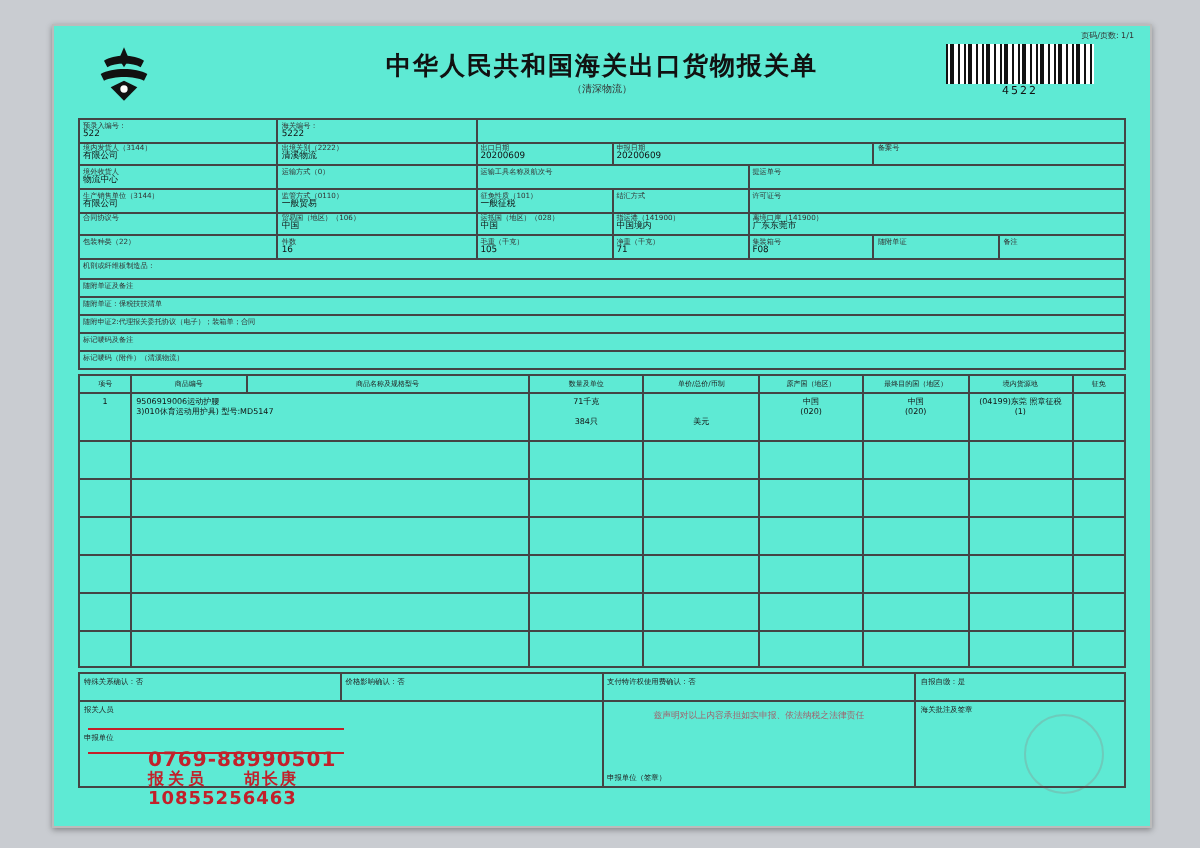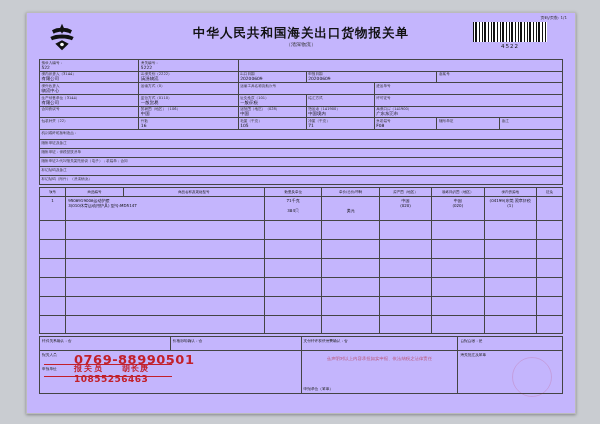--- a/index.html
+++ b/index.html
@@ -4,21 +4,21 @@
 <style>
   html,body{margin:0;padding:0;}
   body{
     width:600px;height:424px;
     background:#c9ccd1;
     font-family:"DejaVu Sans","Liberation Sans",sans-serif;
     overflow:hidden;
   }
   .page{
     position:absolute;left:26px;top:12px;width:548px;height:400px;
-    background:#c4b5fd;
+    background:#5eead4;
     border:1px solid #bbb;
     box-shadow:0 1px 3px rgba(0,0,0,.35);
     font-size:4.2px;color:#111;
   }
   
   .hdr{position:relative;height:46px;}
   .logo{position:absolute;left:18px;top:9px;width:34px;height:30px;}
   .title{
     position:absolute;left:0;right:0;top:12px;text-align:center;
     font-size:12.5px;font-weight:bold;letter-spacing:1px;
@@ -46,21 +46,21 @@
   .items td.tall{height:22px;}
 
   
   .foot{width:calc(100% - 24px);margin:0 12px;border-collapse:collapse;table-layout:fixed;}
   .foot td{border:0.5px solid #444;font-size:3.7px;height:11px;padding:1px 2px;vertical-align:top;color:#222;}
   .sign-box{height:40px !important;position:relative;}
   .stamp{
     position:absolute;left:6px;top:2px;color:#c2202a;font-family:"DejaVu Sans","Liberation Sans",sans-serif;
     font-weight:bold;line-height:9px;
   }
-  .stamp .l1{font-size:13px;letter-spacing:0.5px;}
+  .stamp .l1{font-size:10px;letter-spacing:0.5px;margin-top:21px;}
   .stamp .l2{font-size:8px;letter-spacing:2px;}
   .stamp .l3{font-size:9px;letter-spacing:0.5px;}
   .stamp .nm{font-size:8px;letter-spacing:1px;margin-left:18px;}
   .redline{position:absolute;left:4px;width:128px;border-top:1px solid #c2202a;}
   .ovl-stamp{
     position:absolute;left:2px;top:4px;right:2px;color:#b7344a;font-size:4.4px;opacity:.75;
     text-align:center;line-height:7px;
   }
   .chk{font-size:3.7px;}
   .seal{

